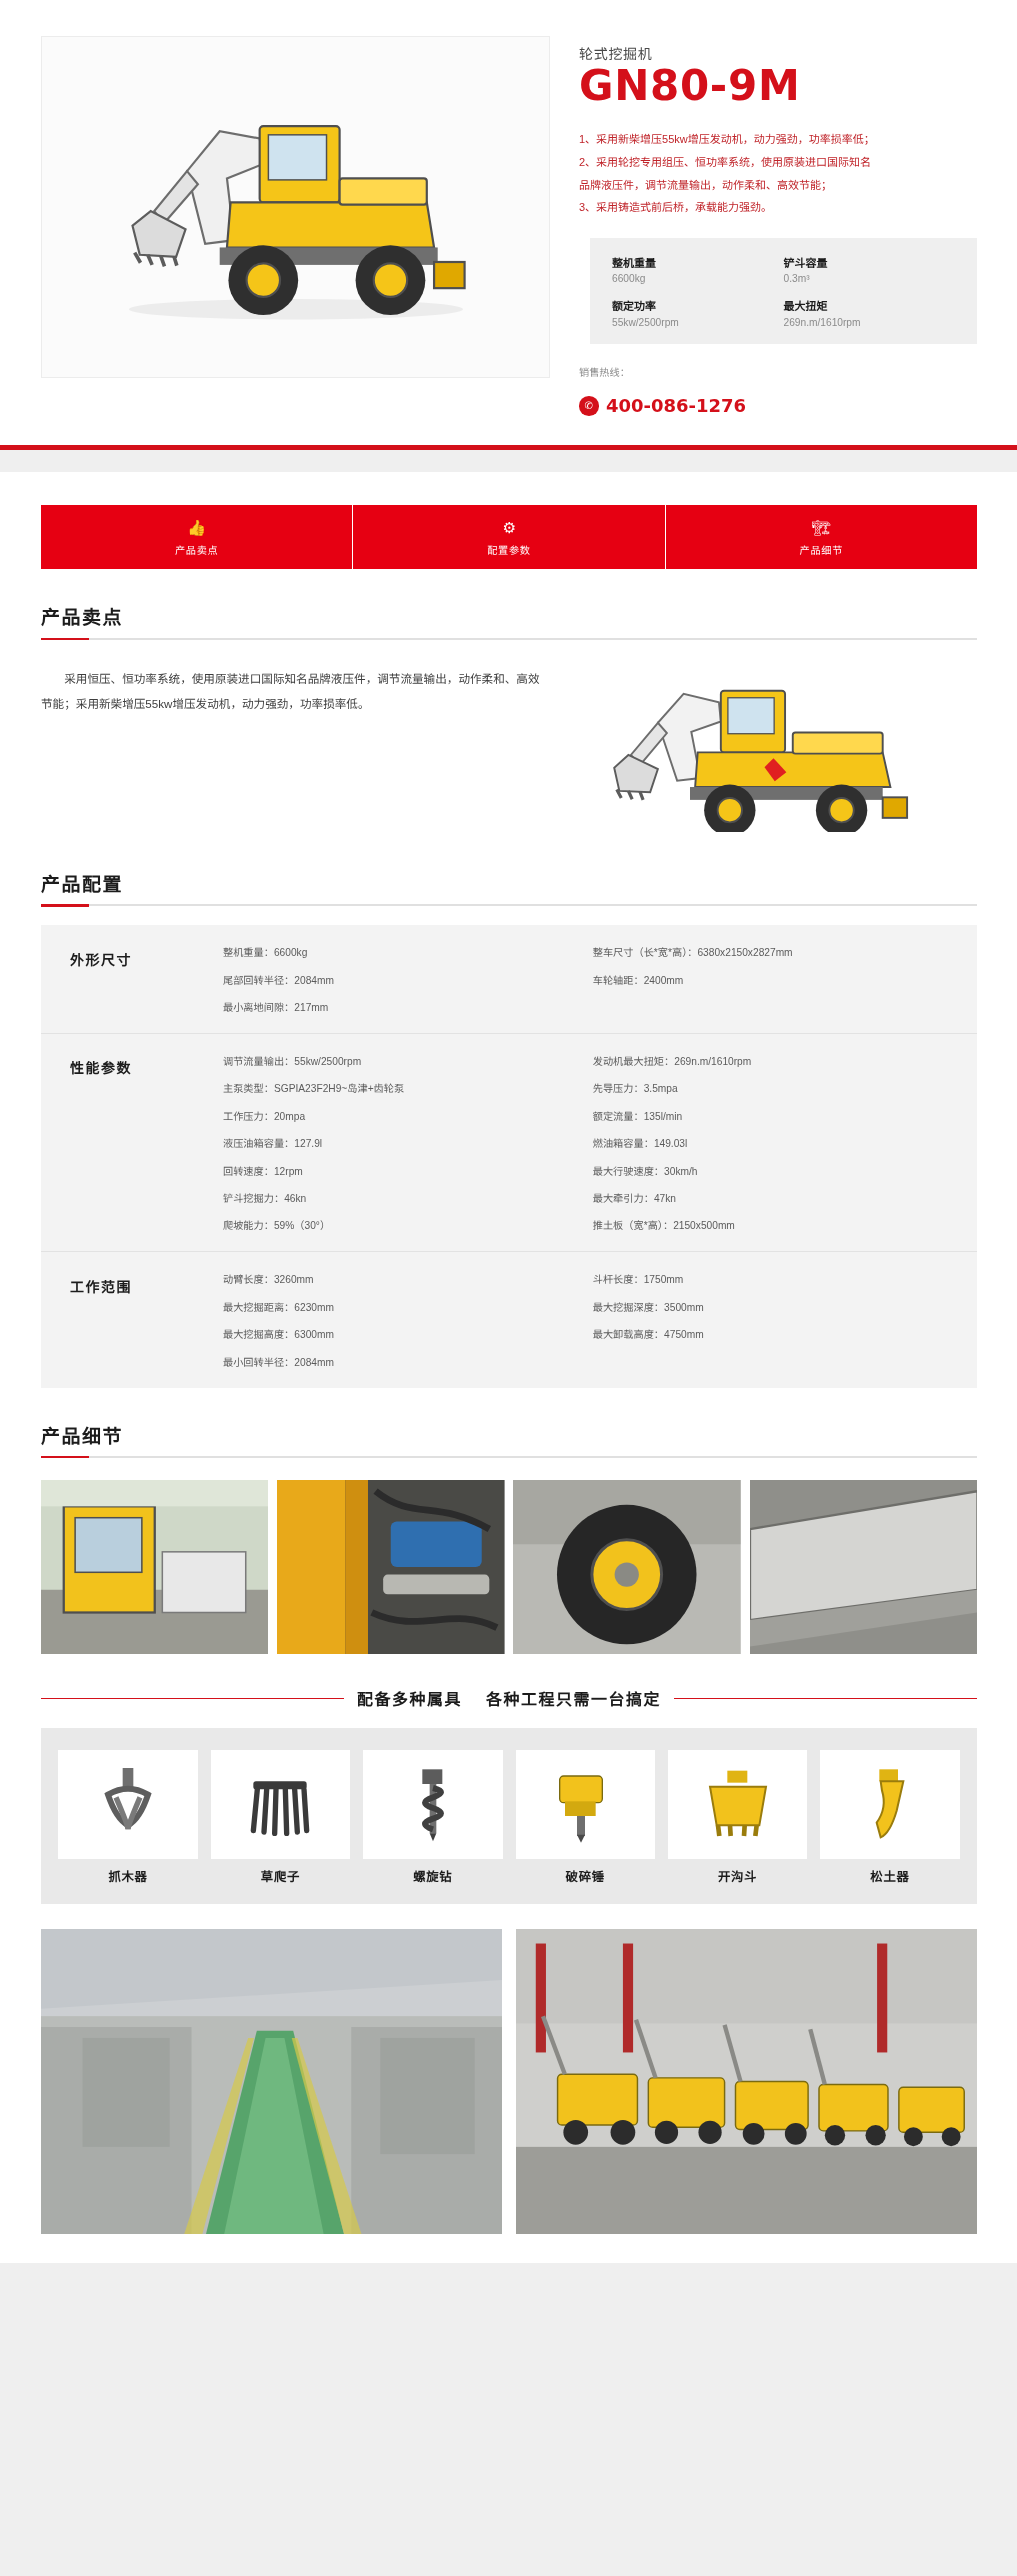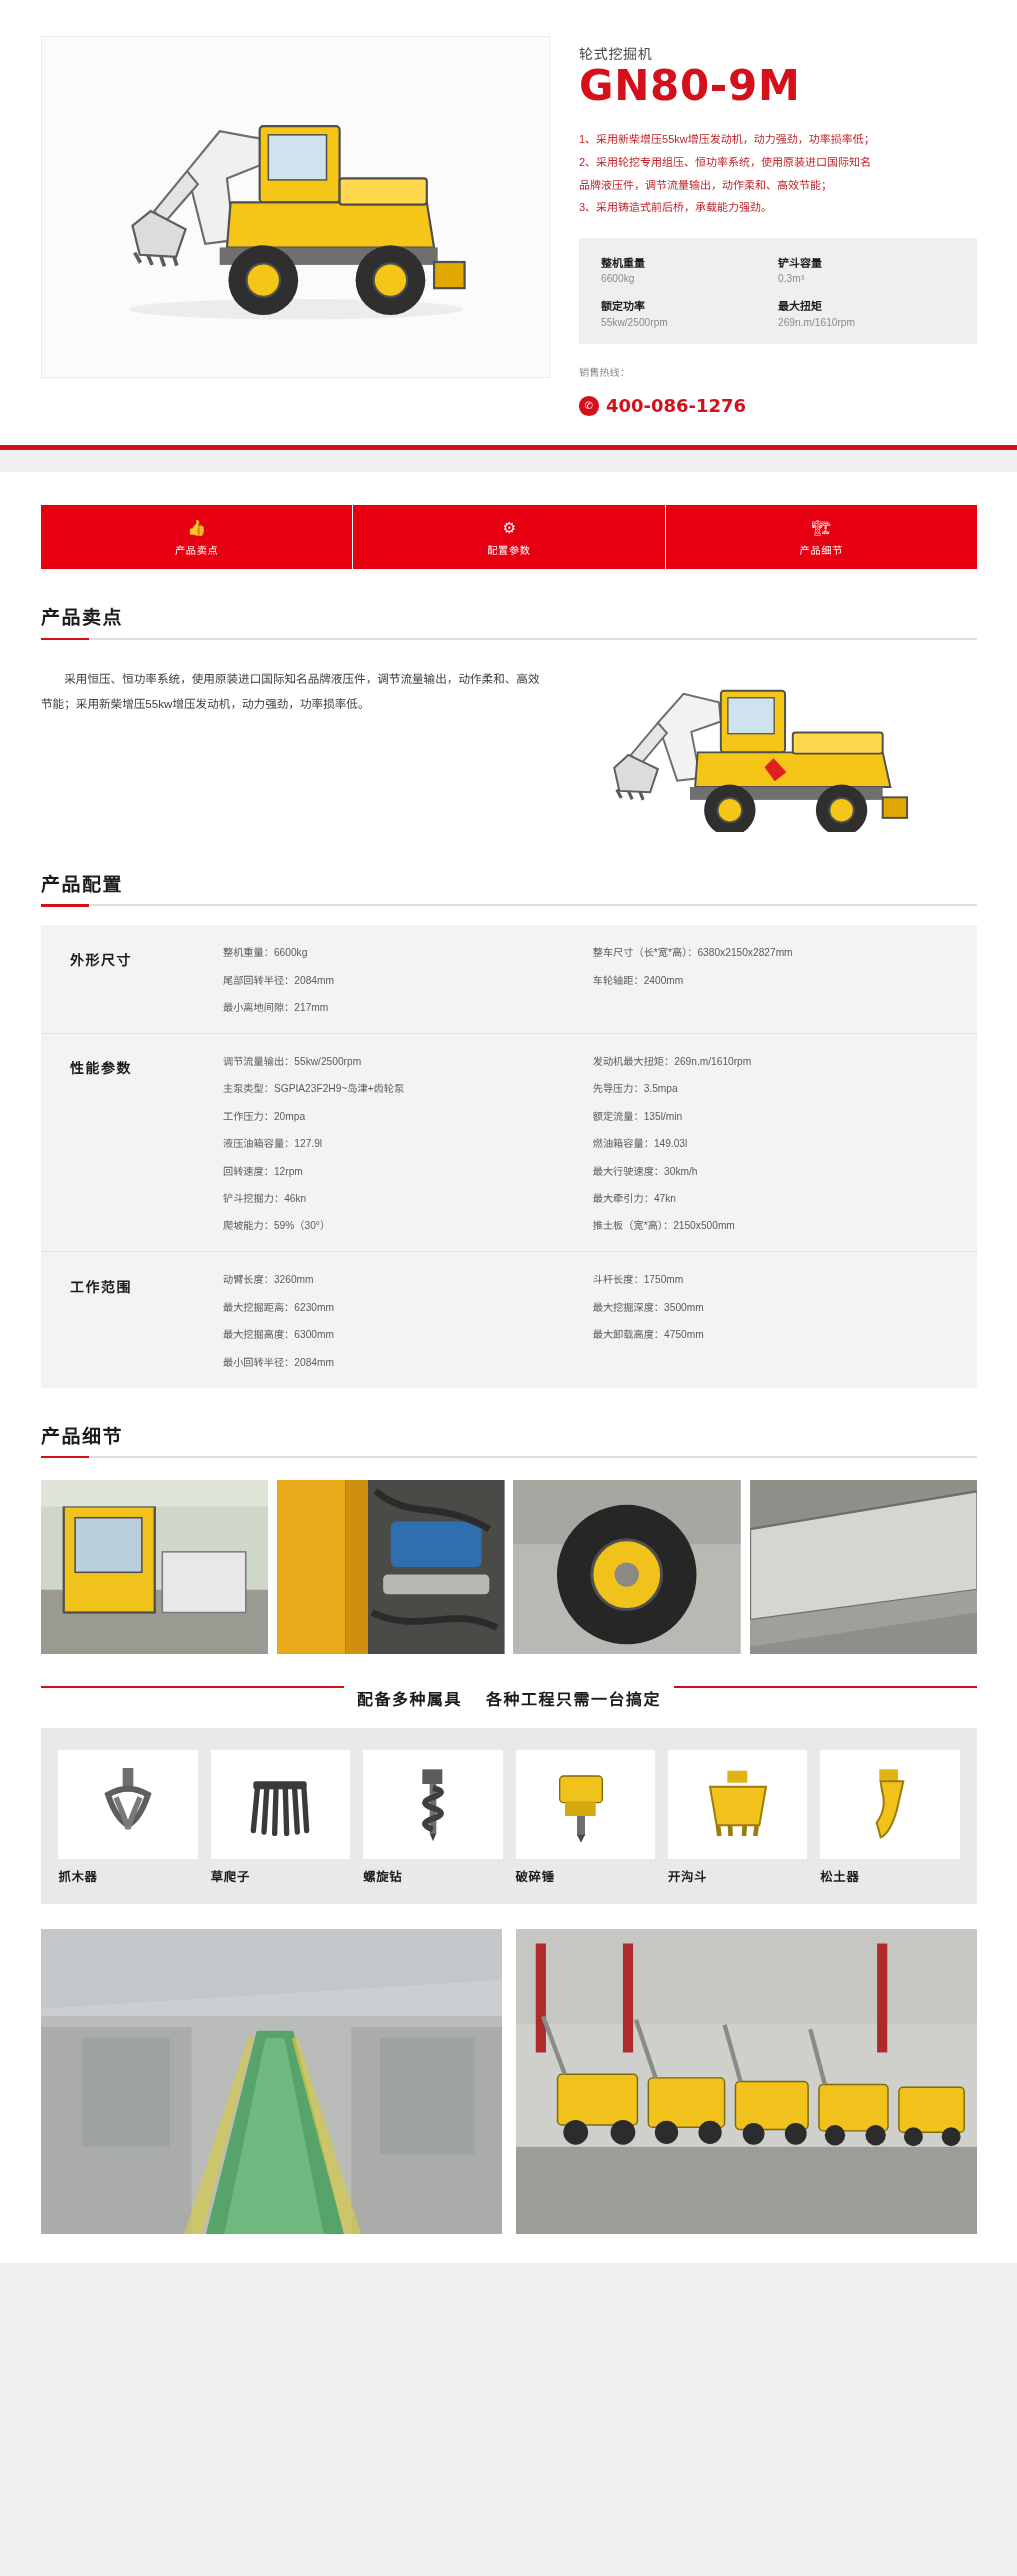--- a/index.html
+++ b/index.html
@@ -56,20 +56,21 @@
     margin-bottom: 19px;
   }
   .hero-desc div { white-space: nowrap; }
   .spec-box {
     background: #efefef;
     padding: 16px 22px;
     display: grid;
     grid-template-columns: 1fr 1fr;
     row-gap: 13px;
     margin-bottom: 20.4px;
+    margin-left: 11px;
   }
   .spec-item .k {
     font-size: 11px;
     color: #1c1c1c;
     font-weight: bold;
     margin-bottom: 3.6px;
   }
   .spec-item .v { font-size: 10.2px; color: #8b8b8b; }
   .hotline-label {
     font-size: 10.2px;
@@ -199,35 +200,36 @@
     height: 174px;
     background: #d9d9d9;
     overflow: hidden;
     position: relative;
   }
 
   
   .attach-banner {
     margin: 32px 41px 0 41px;
     display: flex;
+    align-items: center;
     gap: 13px;
   }
   .attach-banner .line { flex: 1; height: 1.5px; background: #d4101a; }
   .attach-banner .txt {
     font-size: 16px; font-weight: bold; color: #1c1c1c; letter-spacing: 1.5px;
     white-space: nowrap;
   }
   .attach-wrap {
     margin: 17.4px 41px 0 41px;
     background: #e9e9e9;
     padding: 22px 17.4px 19px 17.4px;
     display: flex;
     gap: 13px;
   }
-  .attach-card { flex: 1; text-align: left; }
+  .attach-card { flex: 1; text-align: center; }
   .attach-card .pic {
     background: #ffffff;
     height: 109px;
     display: flex; align-items: center; justify-content: center;
     margin-bottom: 8.7px;
   }
   .attach-card .nm {
     font-size: 12.4px; font-weight: bold; color: #1c1c1c; letter-spacing: 0.7px;
   }
 

